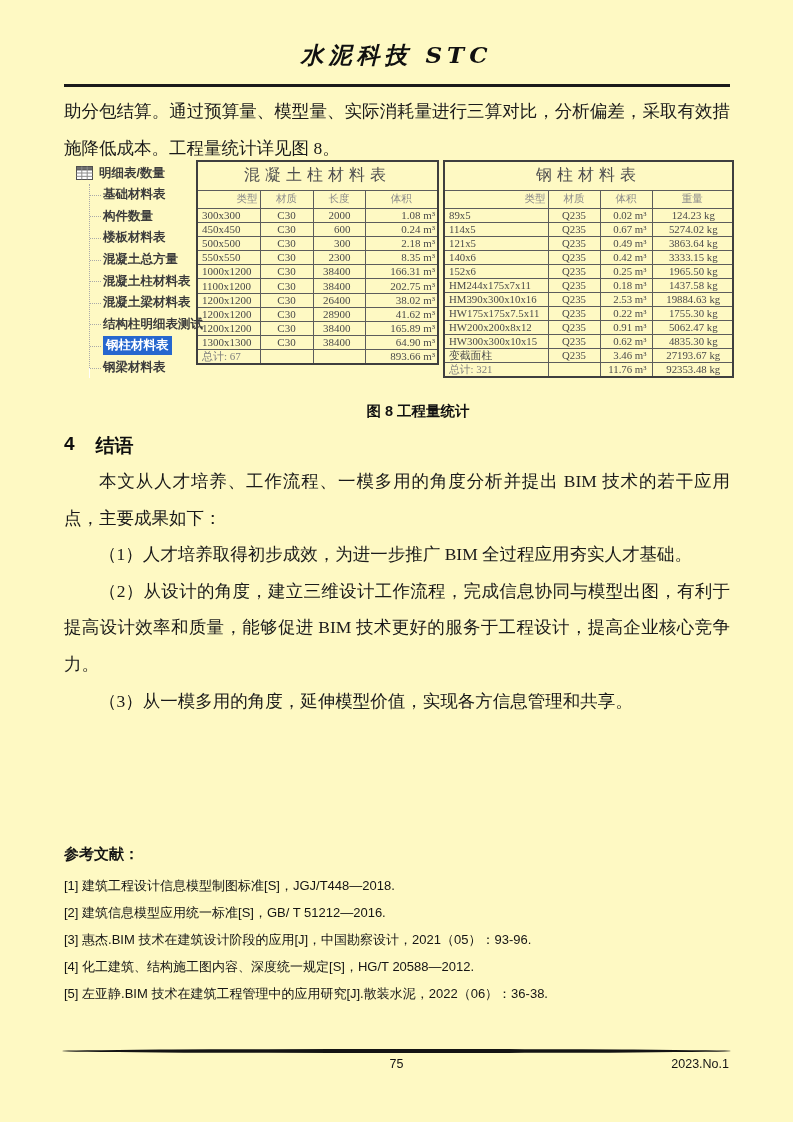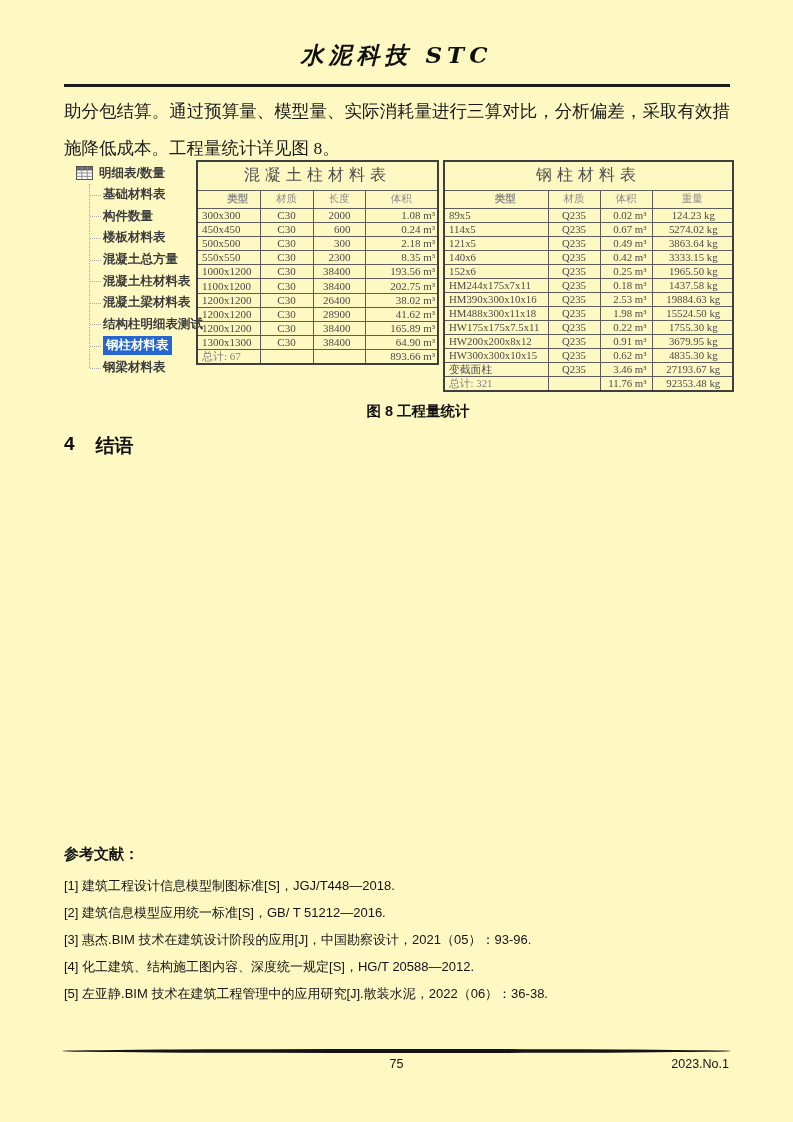--- a/index.html
+++ b/index.html
@@ -84,21 +84,21 @@
   .tbl-0 col.col-2 { width: 52px; }  .tbl-0 col.col-3 { width: 73px; }
   .tbl-1 col.col-0 { width: 104px; } .tbl-1 col.col-1 { width: 52px; }
   .tbl-1 col.col-2 { width: 52px; }  .tbl-1 col.col-3 { width: 81px; }
   
   tr.data-row td.c0 { text-align: left; padding-left: 4px; }
   tr.data-row td.c1 { text-align: center; }
   .tbl-0 tr.data-row td.c2 { text-align: right; padding-right: 14px; }
   .tbl-0 tr.data-row td.c3 { text-align: right; padding-left: 4px; }
   .tbl-1 tr.data-row td.c2 { text-align: right; padding-right: 5px; }
   .tbl-1 tr.data-row td.c3 { text-align: center; padding-left: 4px; }
-  tr.hdr-row td.c0 { text-align: center; padding-left: 20px; font-weight: bold; }
+  tr.hdr-row td.c0 { text-align: right; padding-left: 20px; }
   tr.total-row td.c0 { color: #7e7e7e; }
 
   
   .fig-caption {
     position: absolute; top: 402px; left: 0; width: 100%;
     text-align: center; font-family: "Liberation Sans", sans-serif;
     font-weight: bold; font-size: 14.5px; color: #111; padding-left: 43px;
   }
   .section-heading {
     position: absolute; top: 433px; left: 64px;
@@ -228,21 +228,21 @@
           <tr class="data-row">
             <td class="c0">550x550</td>
             <td class="c1">C30</td>
             <td class="c2">2300</td>
             <td class="c3">8.35 m³</td>
           </tr>
           <tr class="data-row">
             <td class="c0">1000x1200</td>
             <td class="c1">C30</td>
             <td class="c2">38400</td>
-            <td class="c3">193.56 m³</td>
+            <td class="c3">166.31 m³</td>
           </tr>
           <tr class="data-row">
             <td class="c0">1100x1200</td>
             <td class="c1">C30</td>
             <td class="c2">38400</td>
             <td class="c3">202.75 m³</td>
           </tr>
           <tr class="data-row">
             <td class="c0">1200x1200</td>
             <td class="c1">C30</td>
@@ -330,36 +330,30 @@
             <td class="c2">0.18 m³</td>
             <td class="c3">1437.58 kg</td>
           </tr>
           <tr class="data-row">
             <td class="c0">HM390x300x10x16</td>
             <td class="c1">Q235</td>
             <td class="c2">2.53 m³</td>
             <td class="c3">19884.63 kg</td>
           </tr>
           <tr class="data-row">
-            <td class="c0">HM488x300x11x18</td>
-            <td class="c1">Q235</td>
-            <td class="c2">1.98 m³</td>
-            <td class="c3">15524.50 kg</td>
-          </tr>
-          <tr class="data-row">
             <td class="c0">HW175x175x7.5x11</td>
             <td class="c1">Q235</td>
             <td class="c2">0.22 m³</td>
             <td class="c3">1755.30 kg</td>
           </tr>
           <tr class="data-row">
             <td class="c0">HW200x200x8x12</td>
             <td class="c1">Q235</td>
             <td class="c2">0.91 m³</td>
-            <td class="c3">3679.95 kg</td>
+            <td class="c3">5062.47 kg</td>
           </tr>
           <tr class="data-row">
             <td class="c0">HW300x300x10x15</td>
             <td class="c1">Q235</td>
             <td class="c2">0.62 m³</td>
             <td class="c3">4835.30 kg</td>
           </tr>
           <tr class="data-row">
             <td class="c0">变截面柱</td>
             <td class="c1">Q235</td>
@@ -376,20 +370,26 @@
       </table>
     </div>
 
   <div class="fig-caption">图 8  工程量统计</div>
 
   <div class="section-heading">
     <span>4</span>
     <span>结语</span>
   </div>
 
+  <div class="bodytext" id="paragraphs">
+      <p>本文从人才培养、工作流程、一模多用的角度分析并提出 BIM 技术的若干应用点，主要成果如下：</p>
+      <p>（1）人才培养取得初步成效，为进一步推广 BIM 全过程应用夯实人才基础。</p>
+      <p>（2）从设计的角度，建立三维设计工作流程，完成信息协同与模型出图，有利于提高设计效率和质量，能够促进 BIM 技术更好的服务于工程设计，提高企业核心竞争力。</p>
+      <p>（3）从一模多用的角度，延伸模型价值，实现各方信息管理和共享。</p>
+    </div>
 
   <div class="refs">
     <div class="refs-heading">参考文献：</div>
     <div id="ref-list">
         <div class="ref-item">[1]  建筑工程设计信息模型制图标准[S]，JGJ/T448—2018.</div>
         <div class="ref-item">[2]  建筑信息模型应用统一标准[S]，GB/ T 51212—2016.</div>
         <div class="ref-item">[3]  惠杰.BIM 技术在建筑设计阶段的应用[J]，中国勘察设计，2021（05）：93-96.</div>
         <div class="ref-item">[4]  化工建筑、结构施工图内容、深度统一规定[S]，HG/T 20588—2012.</div>
         <div class="ref-item">[5]  左亚静.BIM 技术在建筑工程管理中的应用研究[J].散装水泥，2022（06）：36-38.</div>
       </div>

